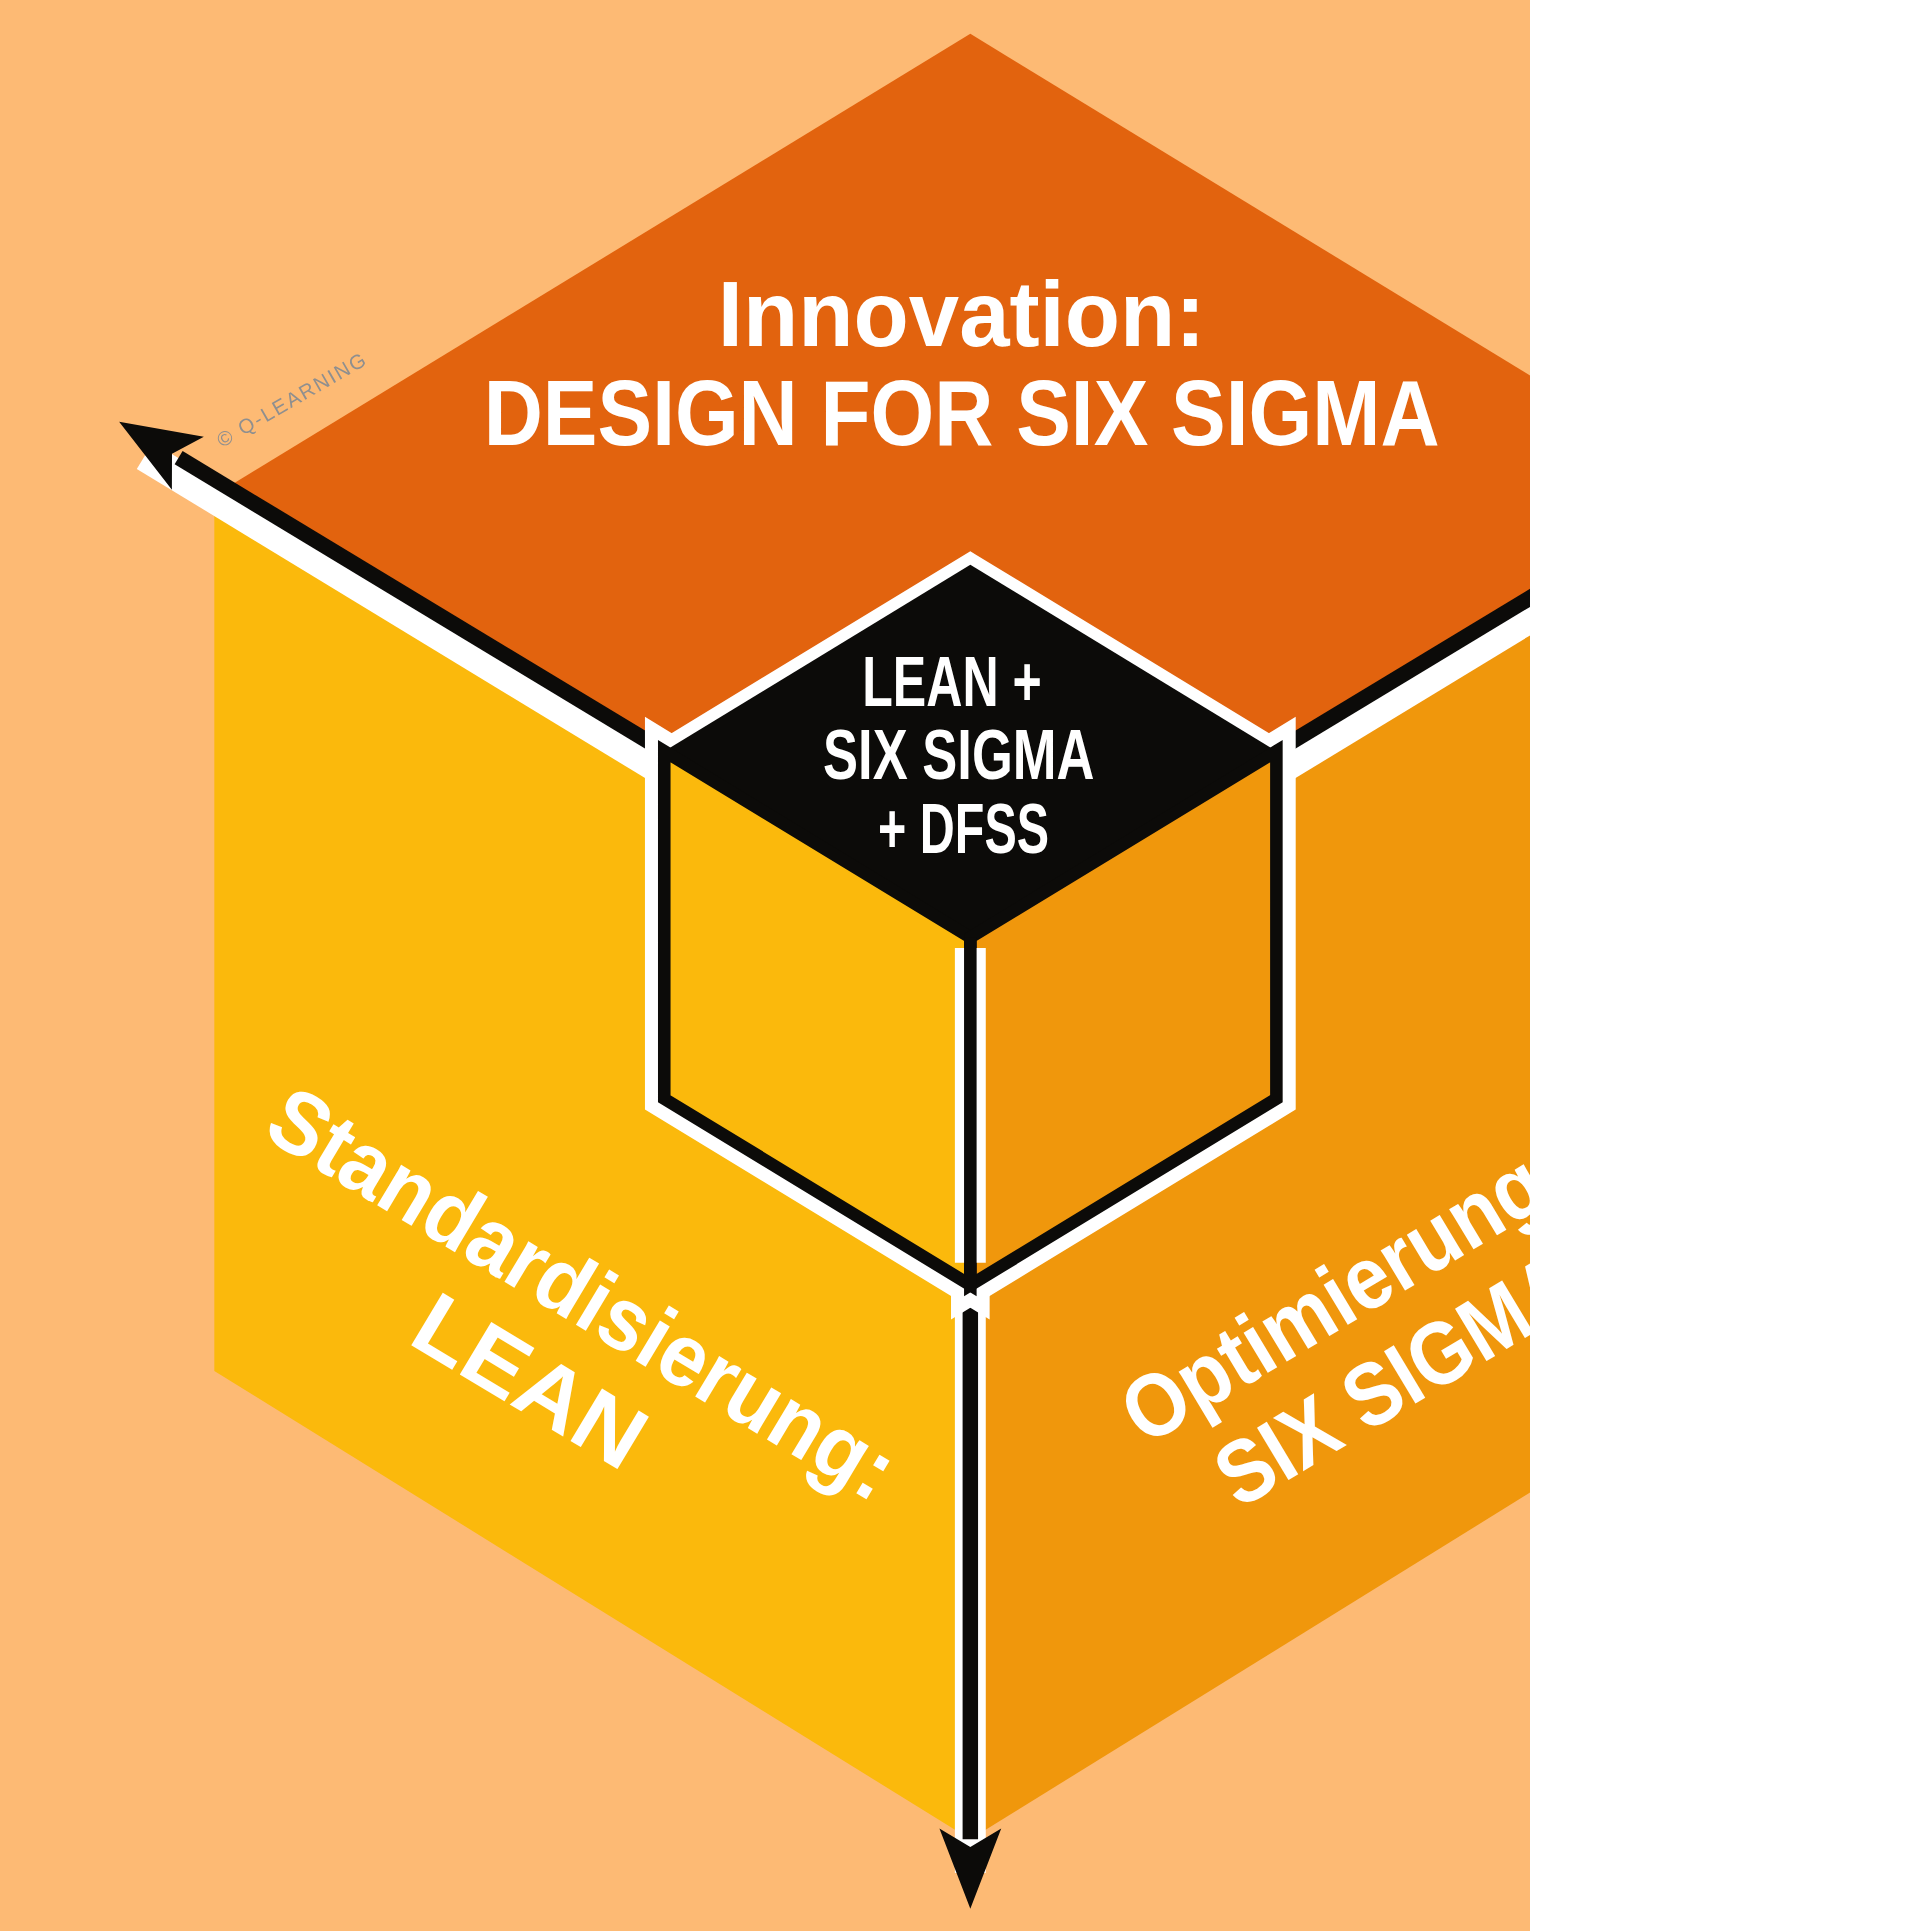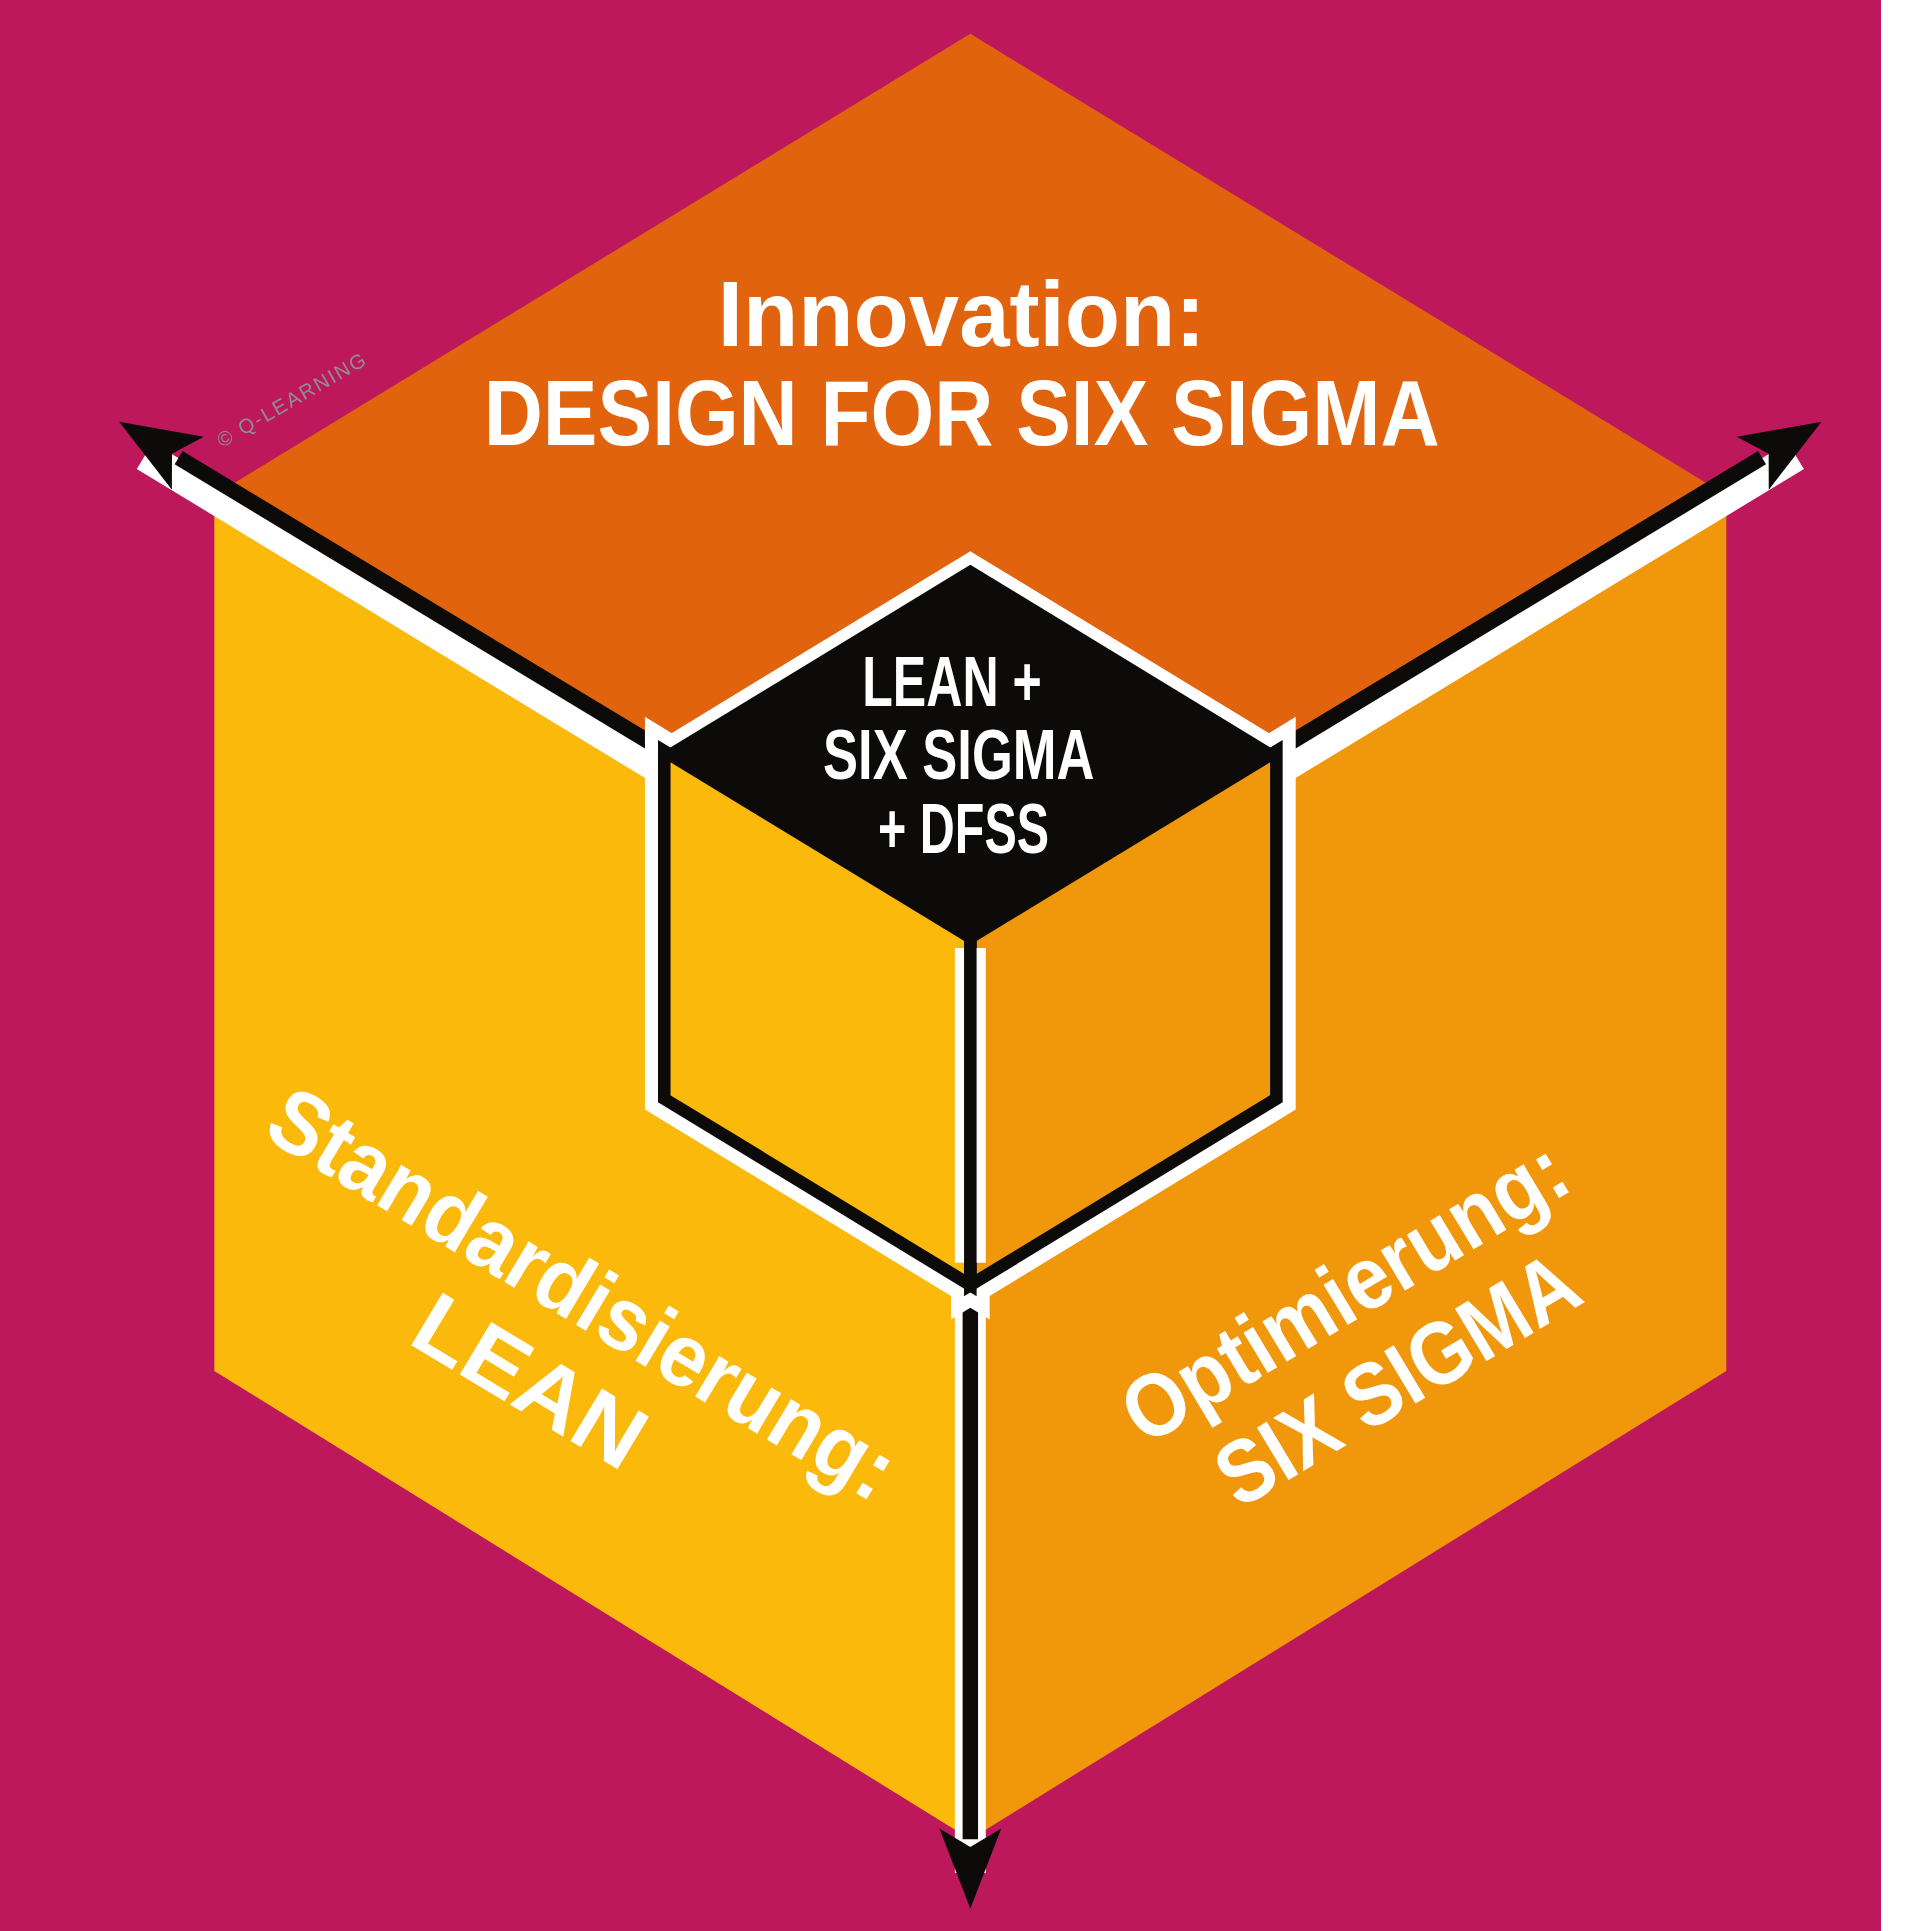--- a/index.html
+++ b/index.html
@@ -4,23 +4,23 @@
 <style>
   html, body {
     margin: 0;
     padding: 0;
     background: #ffffff;
     width: 1931px;
     height: 1931px;
   }
   #stage {
     position: relative;
-    width: 1881px;
+    width: 1530px;
     height: 1931px;
-    background: #be185d;
+    background: #fdba74;
     overflow: hidden;
   }
   svg { display: block; }
   .lbl {
     font-family: "Liberation Sans", sans-serif;
     font-weight: 700;
     fill: #ffffff;
   }
   .lbl-top    { font-size: 96px; }
   .lbl-center { font-size: 73px; }

